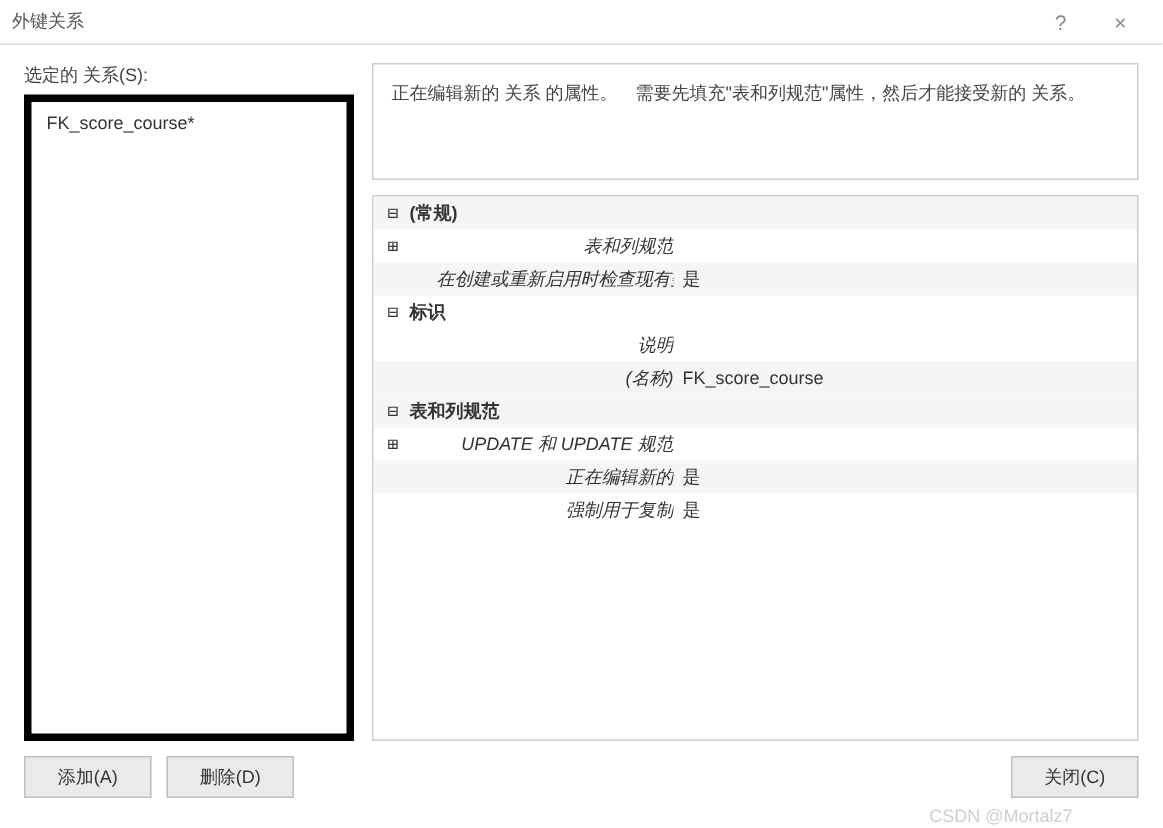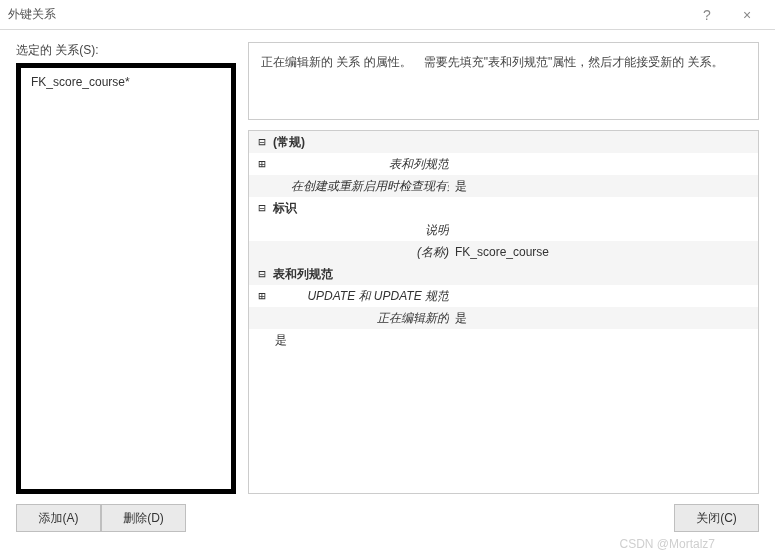--- a/index.html
+++ b/index.html
@@ -85,20 +85,21 @@
     text-align: right;
   }
   .pg-label.cat { font-weight: bold; }
   .pg-row.child .pg-label { padding-left: 22px; flex: 0 0 180px; overflow:hidden; white-space:nowrap;font-style:italic; }
   .pg-row.child .pg-value { flex: 1; padding-left: 6px; }
   .pg-row.alt { background: #f5f5f5; }
   .footer {
     display: flex;
     align-items: center;
     padding-top: 10px;
+    gap: 10px;
   }
   .footer .spacer { flex: 1; }
   button.btn {
     min-width: 85px;
     height: 28px;
     border: 1px solid #bfbfbf;
     background: #eaeaea;
     color: #333;
     font-family: inherit;
     font-size: 12px;
@@ -172,20 +173,21 @@
           <span class="pg-label">UPDATE 和 UPDATE 规范</span>
           <span class="pg-value"></span>
         </div>
         <div class="pg-row child alt">
           <span class="pg-exp"></span>
           <span class="pg-label">正在编辑新的</span>
           <span class="pg-value">是</span>
         </div>
         <div class="pg-row child">
           <span class="pg-exp"></span>
+          <span class="pg-label">强制用于复制</span>
           <span class="pg-value">是</span>
         </div>
 
       </div>
     </div>
   </div>
 
   <div class="footer">
     <button class="btn">添加(A)</button>
     <button class="btn">删除(D)</button>

